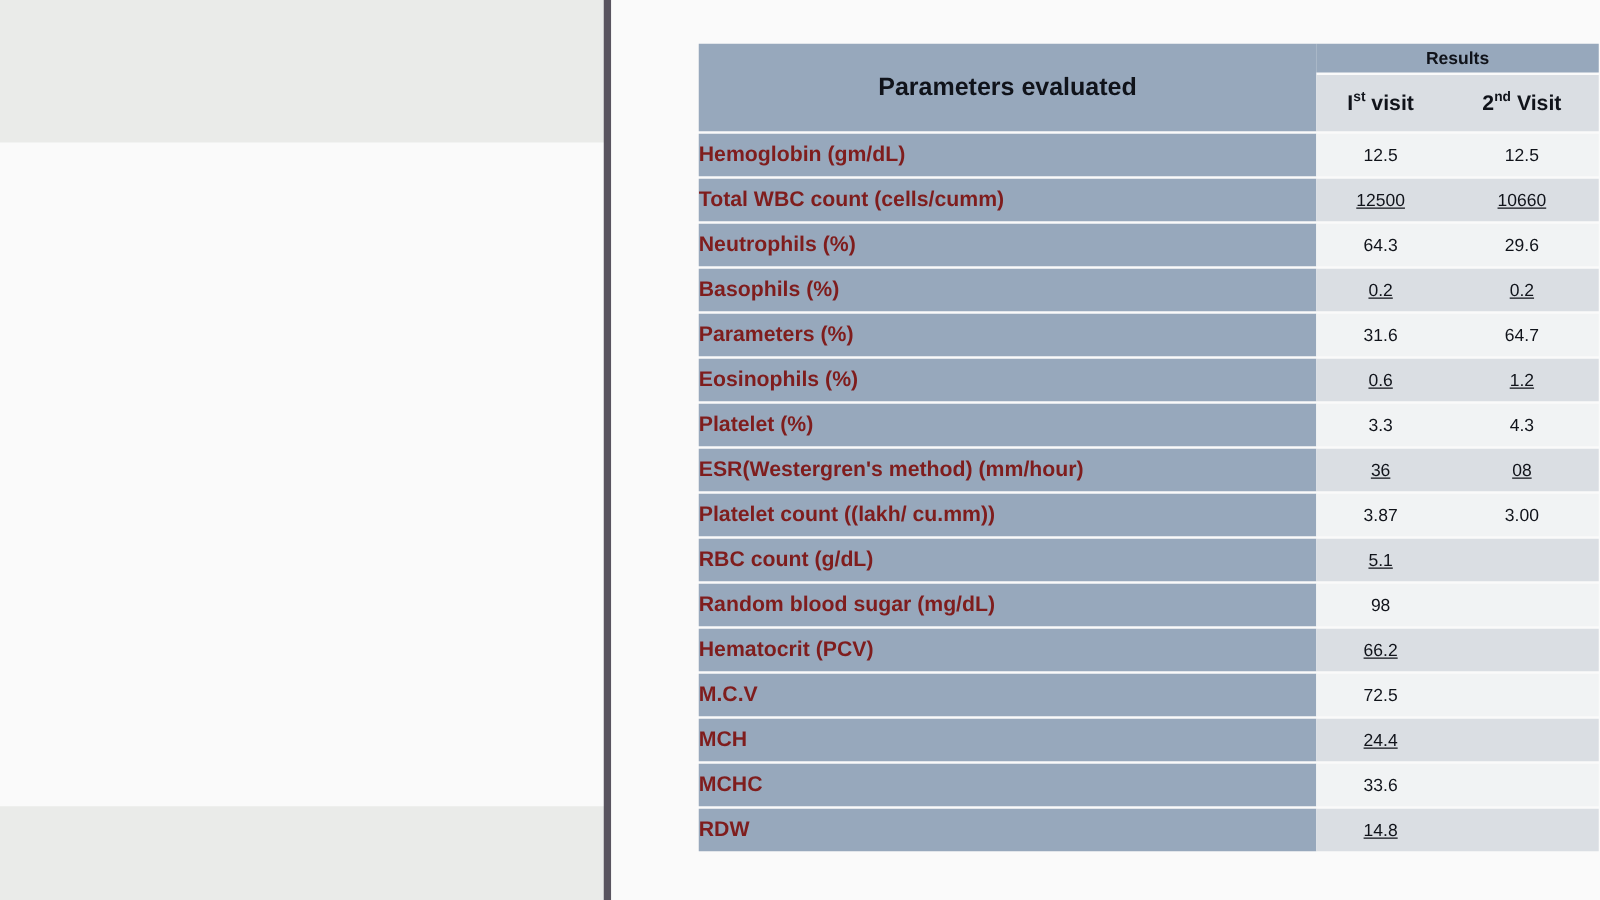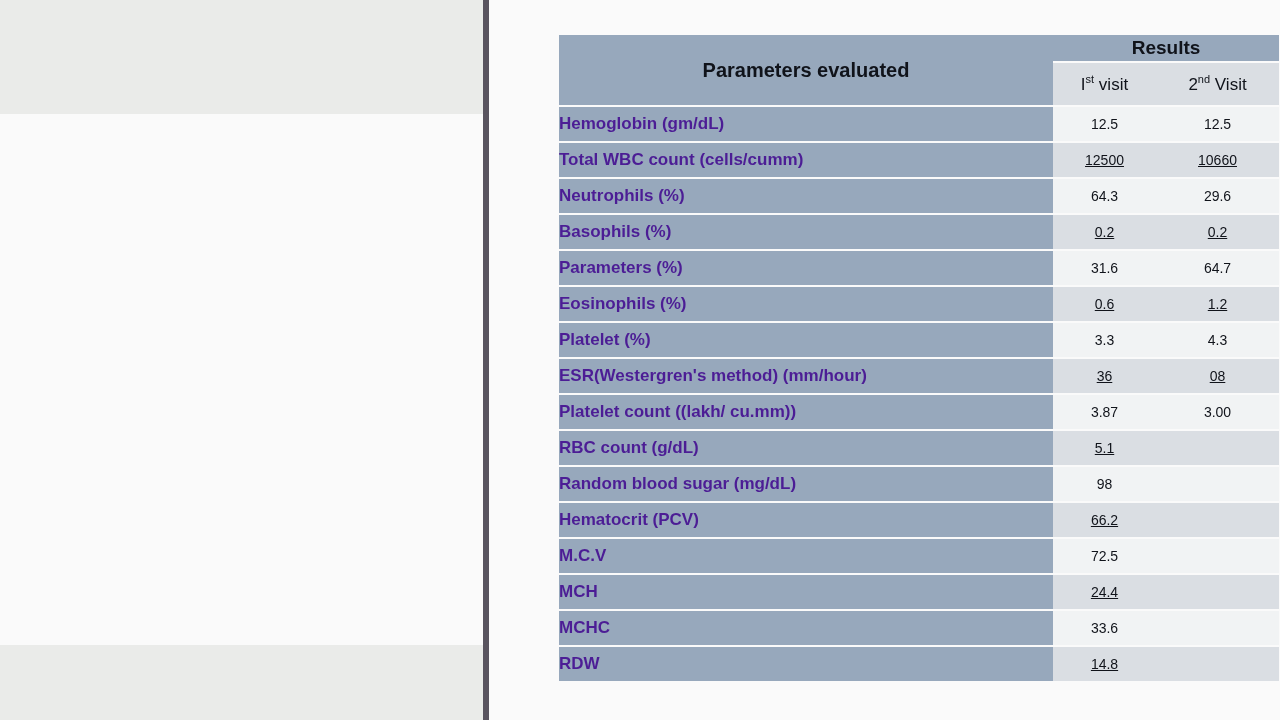--- a/index.html
+++ b/index.html
@@ -98,41 +98,41 @@
     font-size: 20px;
     font-weight: bold;
     text-align: center;
     height: 70px;
     vertical-align: middle;
     border-right: 2px solid #fafafa;
   }
   .hdr-results {
     background: #97a8bc;
     color: #10131a;
-    font-size: 19px;
+    font-size: 14px;
     font-weight: bold;
     text-align: center;
     height: 18px;
     vertical-align: middle;
   }
   .hdr-visit {
     background: #dadee3;
     color: #10131a;
     font-size: 17px;
-    font-weight: normal;
+    font-weight: bold;
     text-align: center;
     height: 36px;
     vertical-align: middle;
   }
   .hdr-visit.sep { border-left: 2px solid #fafafa; }
   .hdr-visit sup { font-size: 11px; vertical-align: super; }
 
   .cell-param {
     background: #97a8bc;
-    color: #4c1d95;
+    color: #7f1d1d;
     font-size: 17px;
     font-weight: bold;
     text-align: left;
     padding-left: 10px;
     height: 34px;
     vertical-align: middle;
     border-right: 2px solid #fafafa;
     white-space: nowrap;
     overflow: hidden;
   }

